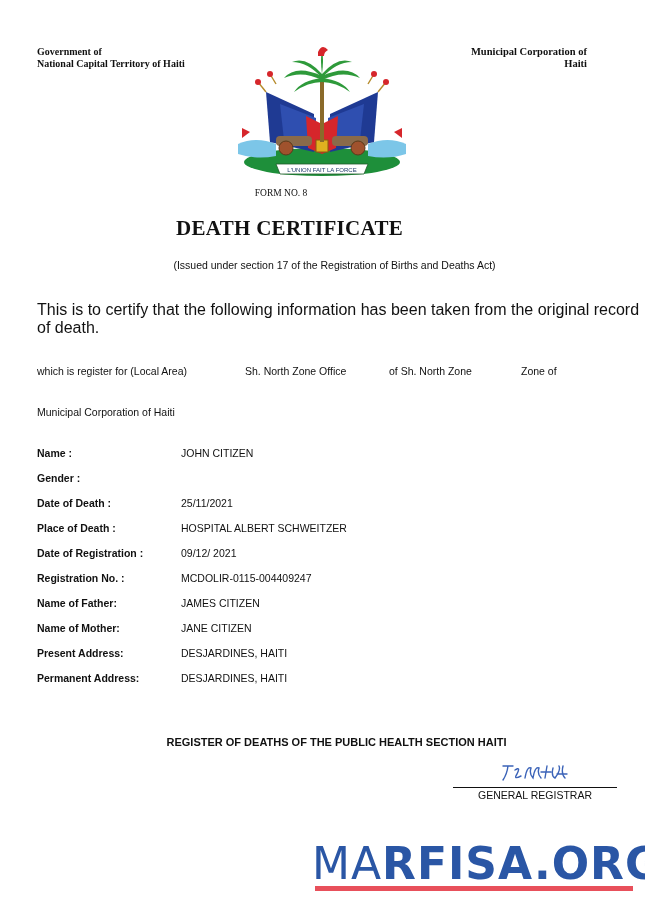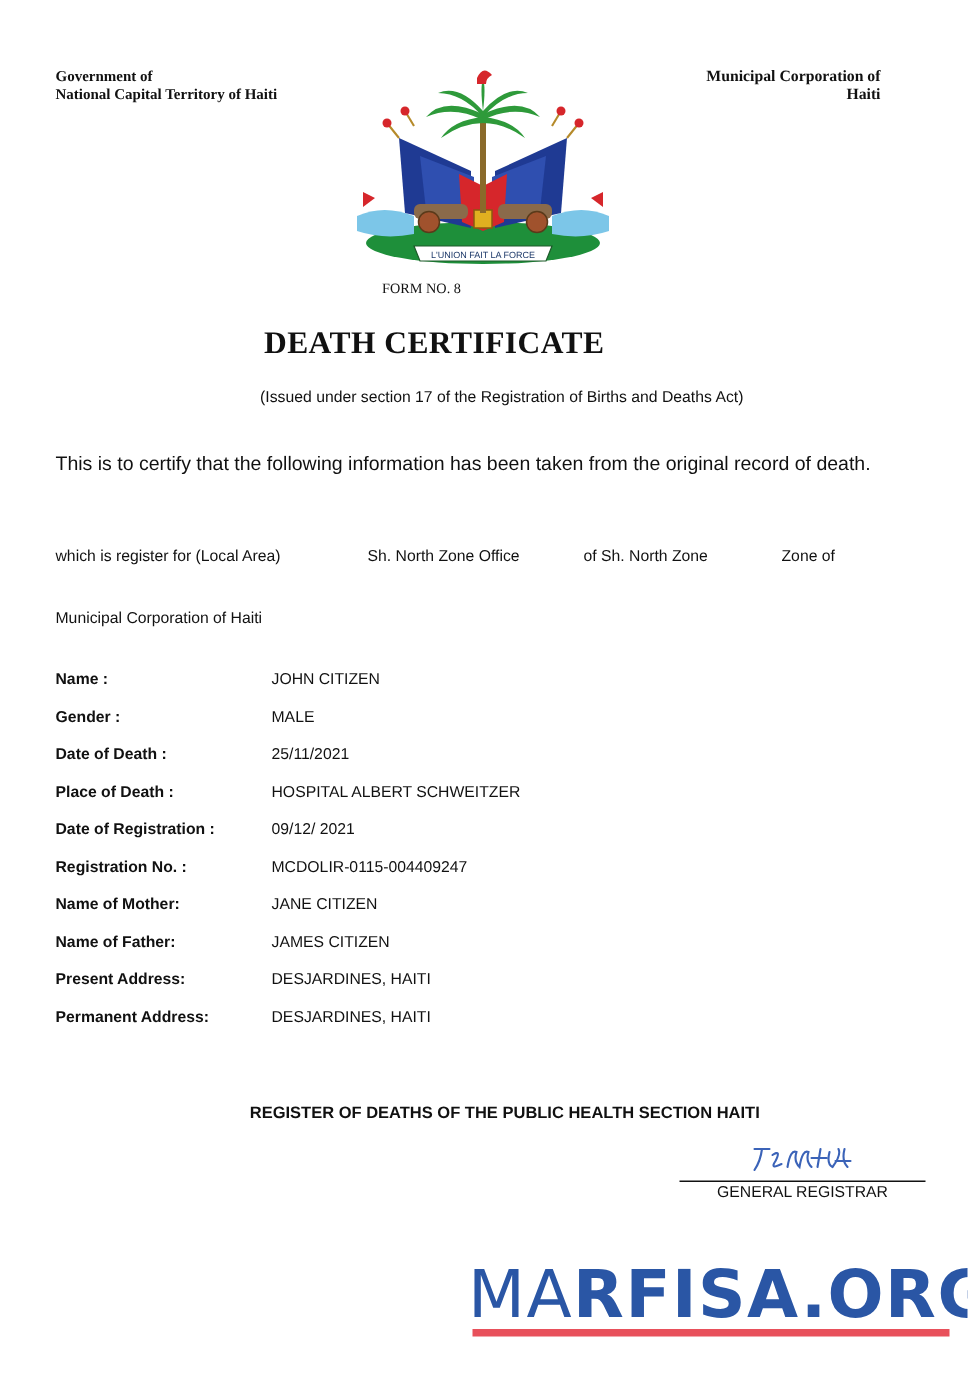--- a/index.html
+++ b/index.html
@@ -11,21 +11,21 @@
 
     .hdr-left { left: 37px; top: 46px; font-size: 10px; font-weight: bold; line-height: 12px; }
     .hdr-right { right: 58px; top: 46px; font-size: 10.5px; font-weight: bold; line-height: 12px; text-align: right; }
 
     .emblem { left: 236px; top: 44px; width: 172px; height: 136px; }
 
     .form-no { left: 0; width: 562px; top: 188px; text-align: center; font-size: 9.5px; }
     .title { left: 0; width: 579px; top: 216px; text-align: center; font-size: 21px; font-weight: bold; letter-spacing: 0.3px; }
     .subtitle { left: 0; width: 645px; top: 259px; text-align: center; font-size: 10.5px; padding-left: 24px; }
 
-    .certify { left: 37px; top: 301px; font-size: 13px; }
+    .certify { left: 37px; top: 301px; font-size: 16px; }
 
     .local-row { top: 365px; font-size: 10.5px; }
     .lr-1 { left: 37px; }
     .lr-2 { left: 245px; }
     .lr-3 { left: 389px; }
     .lr-4 { left: 521px; }
     .muni { left: 37px; top: 406px; font-size: 10.5px; }
 
     .fields { left: 37px; top: 447px; width: 420px; }
     .field-row { display: flex; height: 25px; font-size: 10.5px; align-items: flex-start; }
@@ -126,45 +126,44 @@
 <div class="abs local-row lr-4">Zone of</div>
 <div class="abs muni">Municipal Corporation of Haiti</div>
 
 <div class="abs fields">
   <div class="field-row">
     <span class="field-label">Name :</span>
     <span class="field-value">JOHN CITIZEN</span>
   </div>
   <div class="field-row">
     <span class="field-label">Gender :</span>
-    <span class="field-value">MALE</span>
   </div>
   <div class="field-row">
     <span class="field-label">Date of Death :</span>
     <span class="field-value">25/11/2021</span>
   </div>
   <div class="field-row">
     <span class="field-label">Place of Death :</span>
     <span class="field-value">HOSPITAL ALBERT SCHWEITZER</span>
   </div>
   <div class="field-row">
     <span class="field-label">Date of Registration :</span>
     <span class="field-value">09/12/ 2021</span>
   </div>
   <div class="field-row">
     <span class="field-label">Registration No. :</span>
     <span class="field-value">MCDOLIR-0115-004409247</span>
   </div>
   <div class="field-row">
+    <span class="field-label">Name of Father:</span>
+    <span class="field-value">JAMES CITIZEN</span>
+  </div>
+  <div class="field-row">
     <span class="field-label">Name of Mother:</span>
     <span class="field-value">JANE CITIZEN</span>
-  </div>
-  <div class="field-row">
-    <span class="field-label">Name of Father:</span>
-    <span class="field-value">JAMES CITIZEN</span>
   </div>
   <div class="field-row">
     <span class="field-label">Present Address:</span>
     <span class="field-value">DESJARDINES, HAITI</span>
   </div>
   <div class="field-row">
     <span class="field-label">Permanent Address:</span>
     <span class="field-value">DESJARDINES, HAITI</span>
   </div>
 </div>

